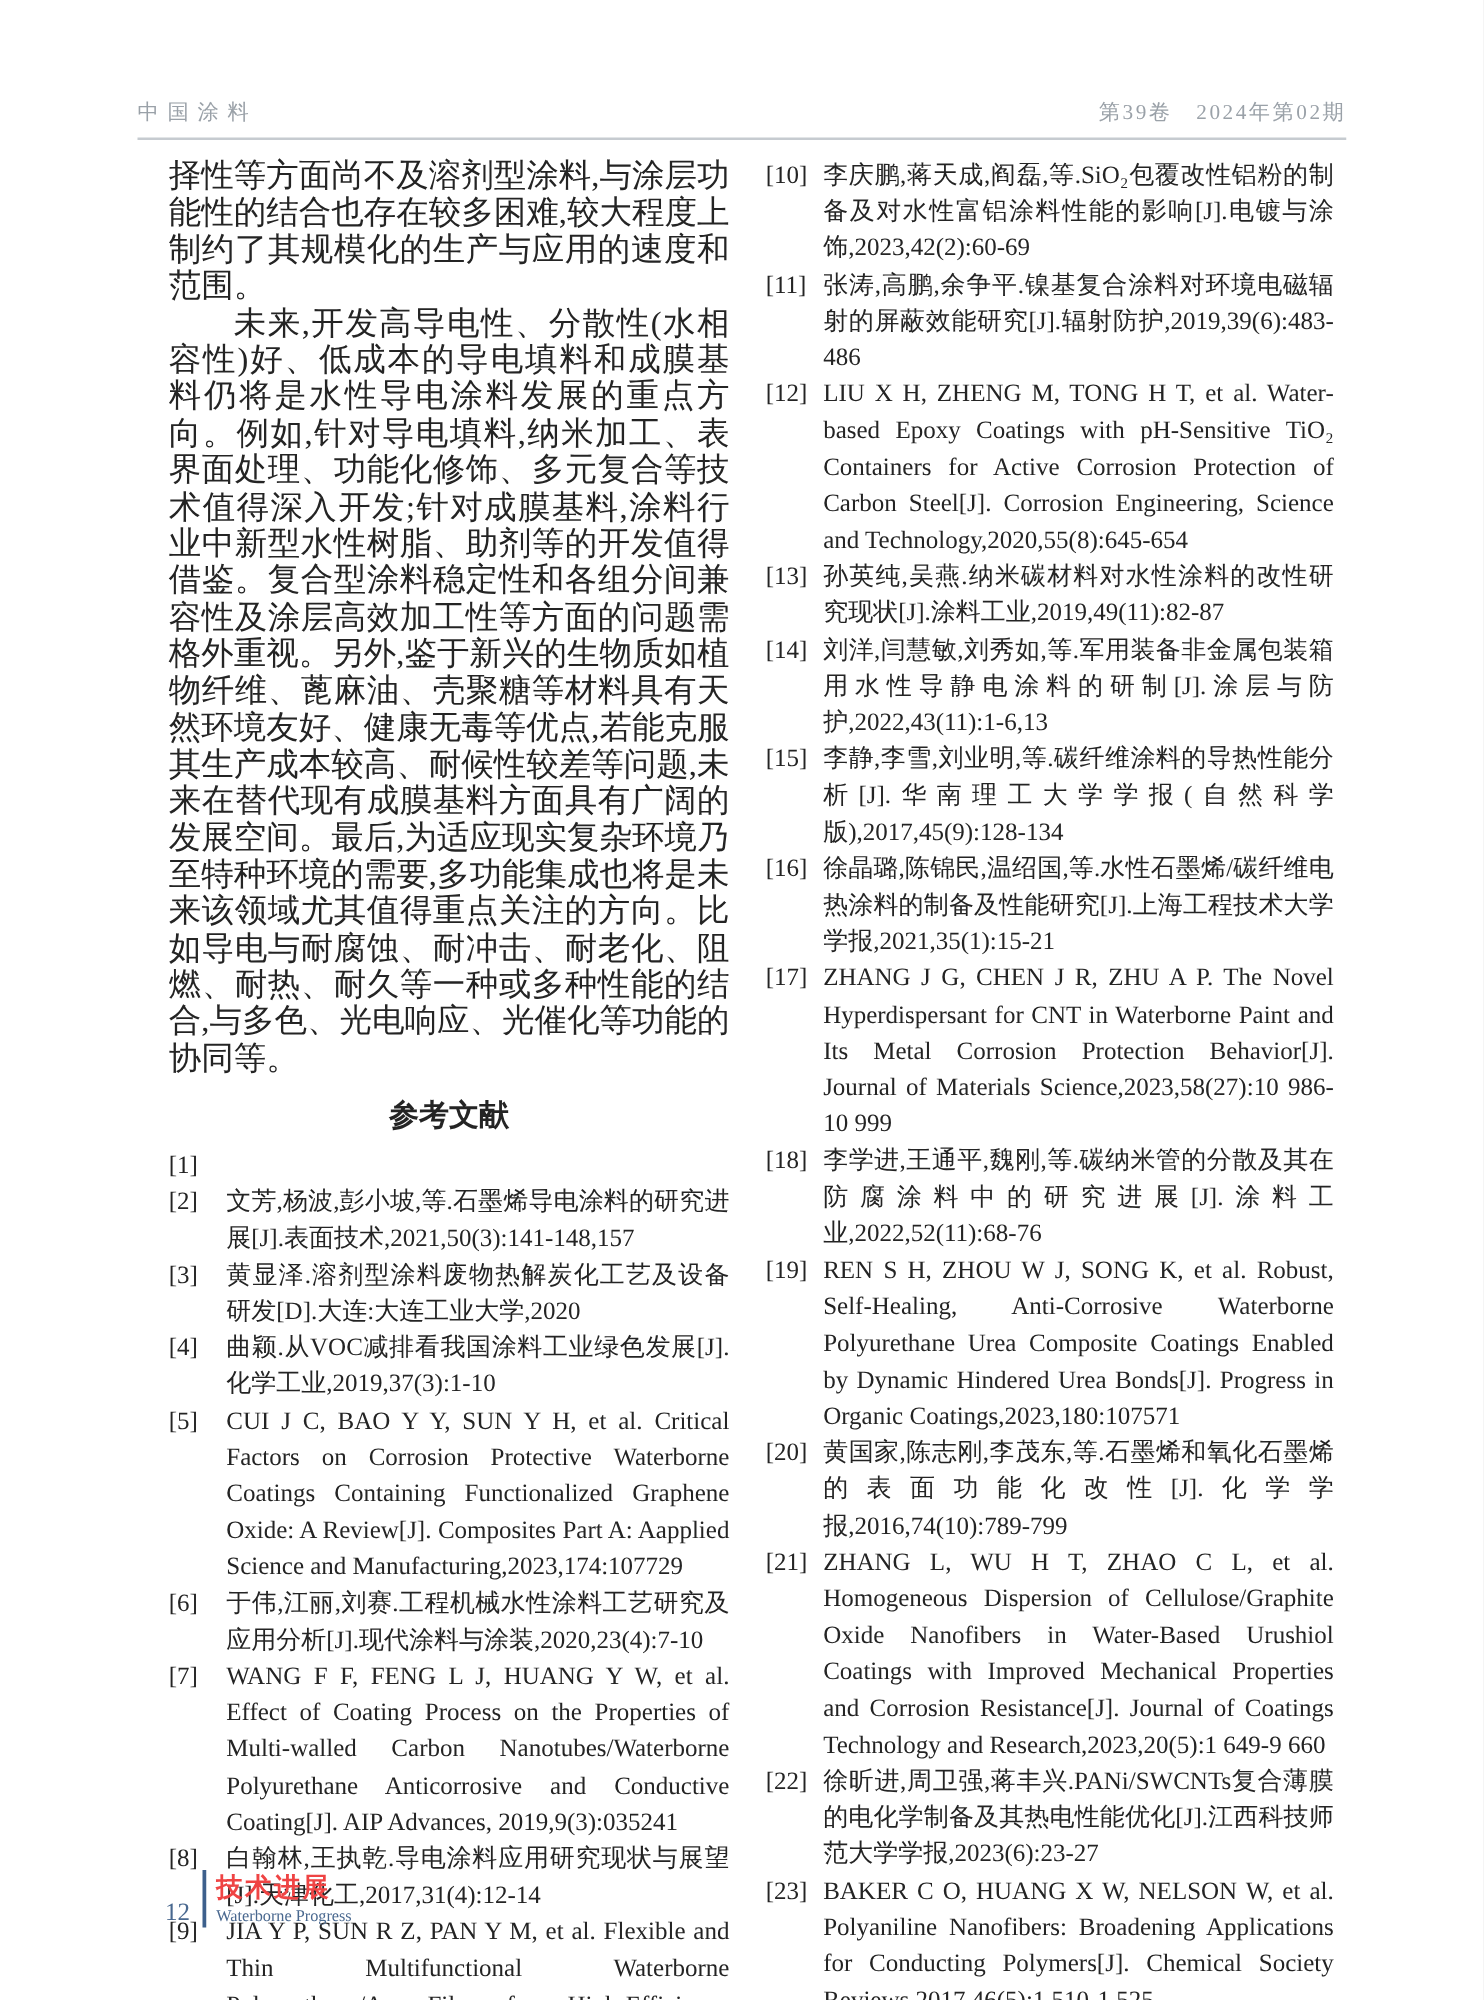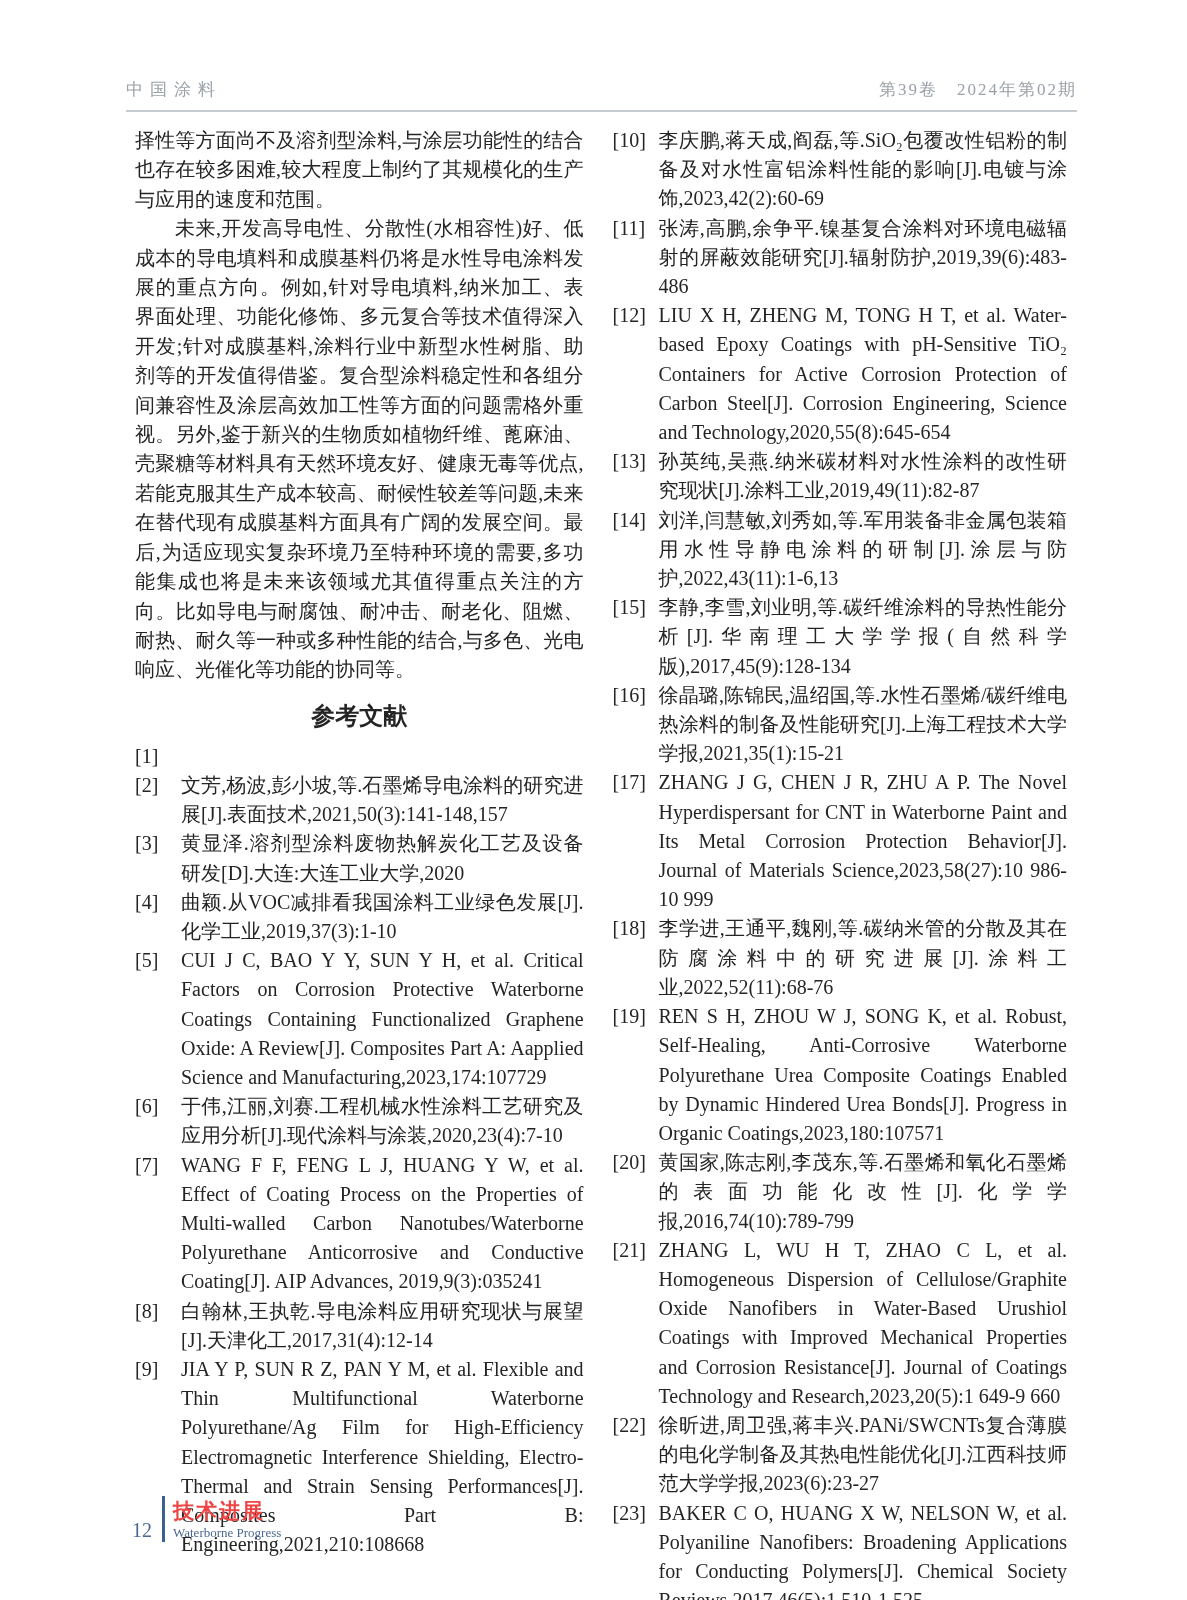--- a/index.html
+++ b/index.html
@@ -13,34 +13,33 @@
     margin:0 auto;
   }
   
   .page-header{
     position:absolute;left:110px;right:110px;top:78px;
     display:flex;justify-content:space-between;align-items:flex-end;
     padding-bottom:9px;
     border-bottom:2px solid #c6cbd0;
     color:#9aa1a8;
     font-size:17px;
-    margin-left:16px;
   }
   .journal-name{letter-spacing:7px;}
   .issue-info{letter-spacing:2px;text-align:center;}
   
   .columns{
     position:absolute;top:126px;left:135px;right:120px;
     display:flex;gap:29px;
   }
   .col{width:452px;}
   .col-right{width:458px;}
   .body-par{
     margin:0;
-    font-size:20px;
+    font-size:26px;
     line-height:29.4px;
     text-align:justify;
     text-justify:inter-ideograph;
   }
   .body-par.indent{text-indent:2em;}
   .refs-title{
     margin:15px 0 10px 0;
     text-align:center;
     font-size:24px;
     font-weight:bold;

